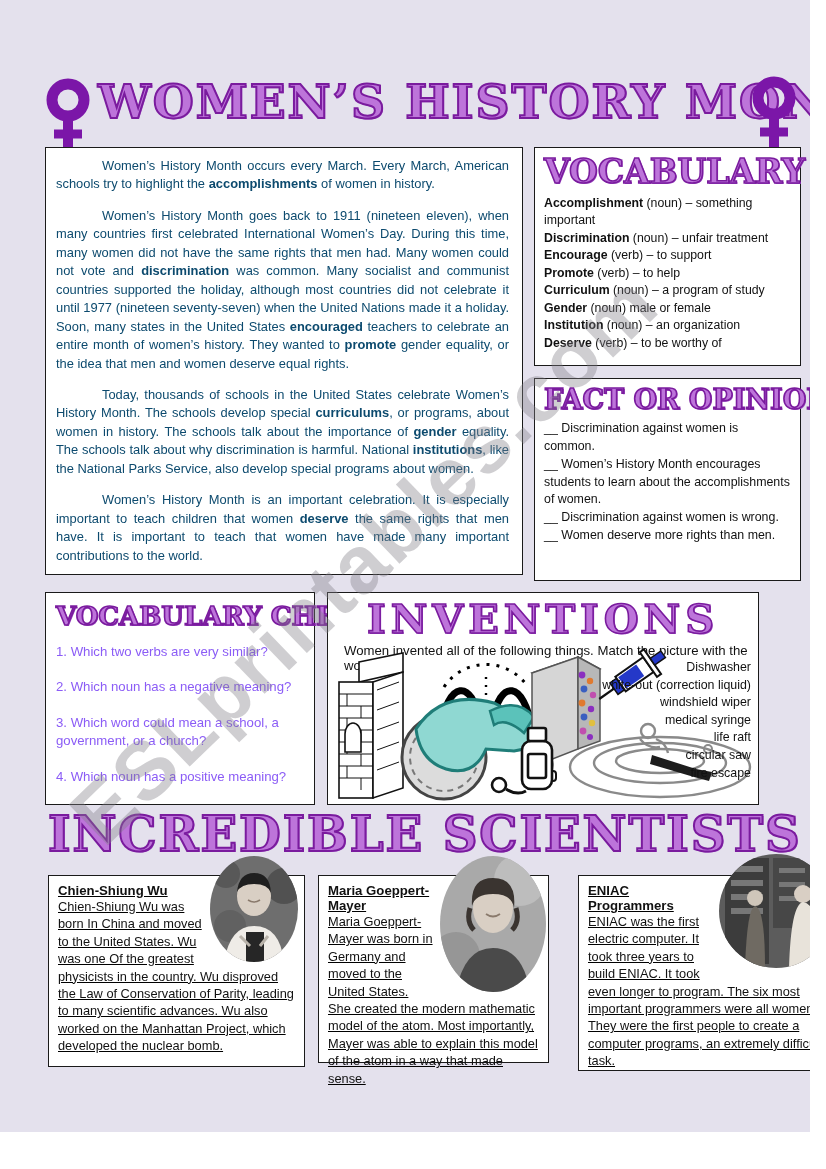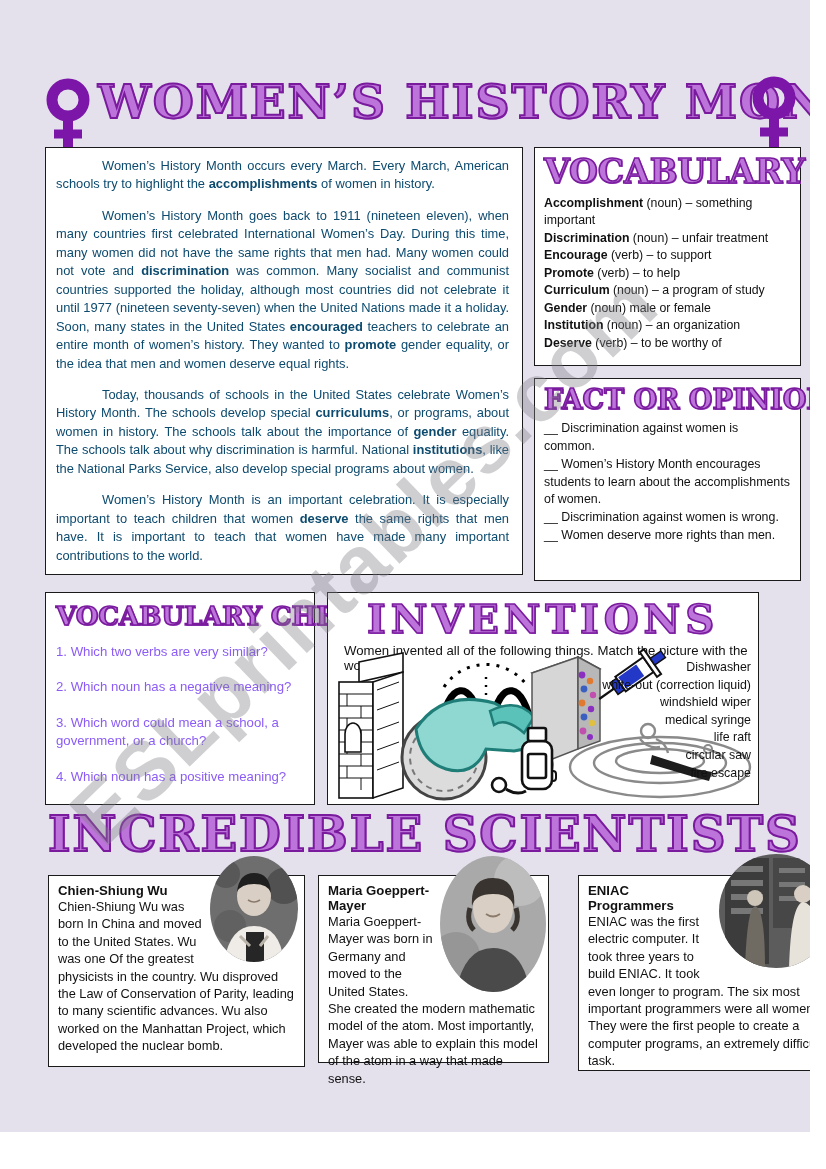--- a/index.html
+++ b/index.html
@@ -54,21 +54,21 @@
   .clip { position:absolute; }
   .word-list {
     position:absolute; right:7px; top:66px; text-align:right;
     font-size:12.4px; line-height:1.42; color:#111;
   }
   
   .sci-heading {
     position:absolute; left:48px; top:806px; font-size:48px; letter-spacing:2px;
     -webkit-text-stroke:2px #7a1b9e;
   }
-  .card { position:absolute; top:875px; background:#fff; border:1.5px solid #1a1a1a; padding:7px 9px; }
+  .card { position:absolute; top:875px; background:#fff; border:1.5px solid #1a1a1a; padding:7px 9px;text-decoration:underline; }
   .card-1 { left:48px;  width:257px; height:192px; }
   .card-2 { left:318px; width:231px; height:188px; }
   .card-3 { left:578px; width:256px; height:196px; }
   .card h3 { font-size:13.2px; color:#111; }
   .card p  { font-size:12.8px; line-height:1.36; color:#111; }
   .photo { float:right; overflow:hidden; border-radius:50%; }
   .photo-wu    { width:88px;  height:106px; margin:-27px -3px 4px 7px; }
   .photo-mayer { width:106px; height:136px; margin:-27px -7px 4px 7px; }
   .photo-eniac { width:114px; height:114px; margin:-29px -9px 4px 7px; }
   

